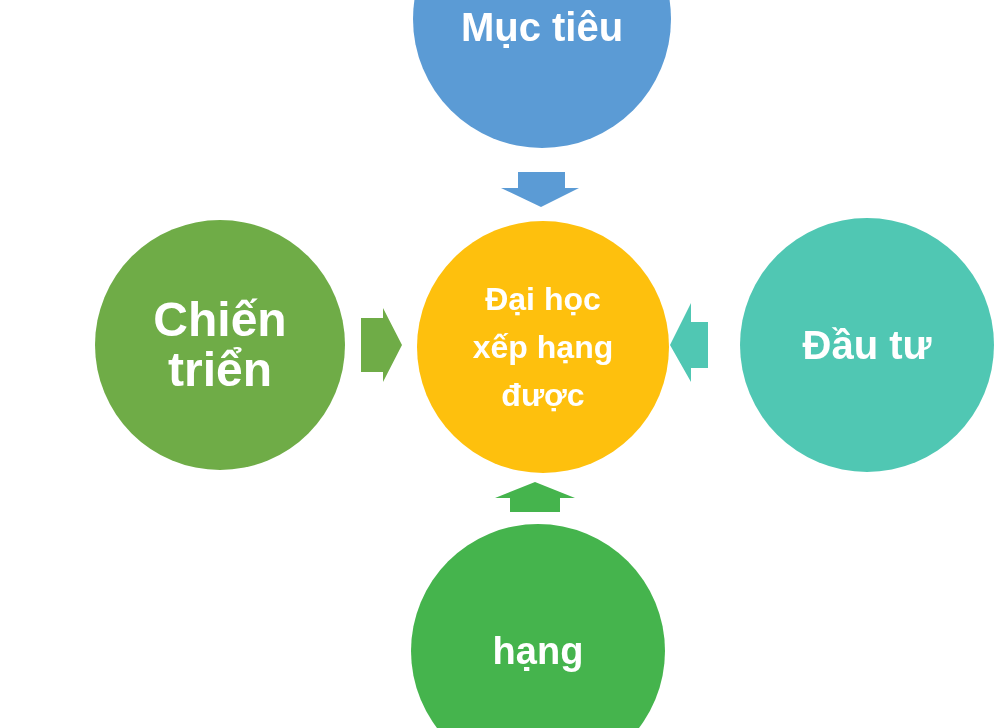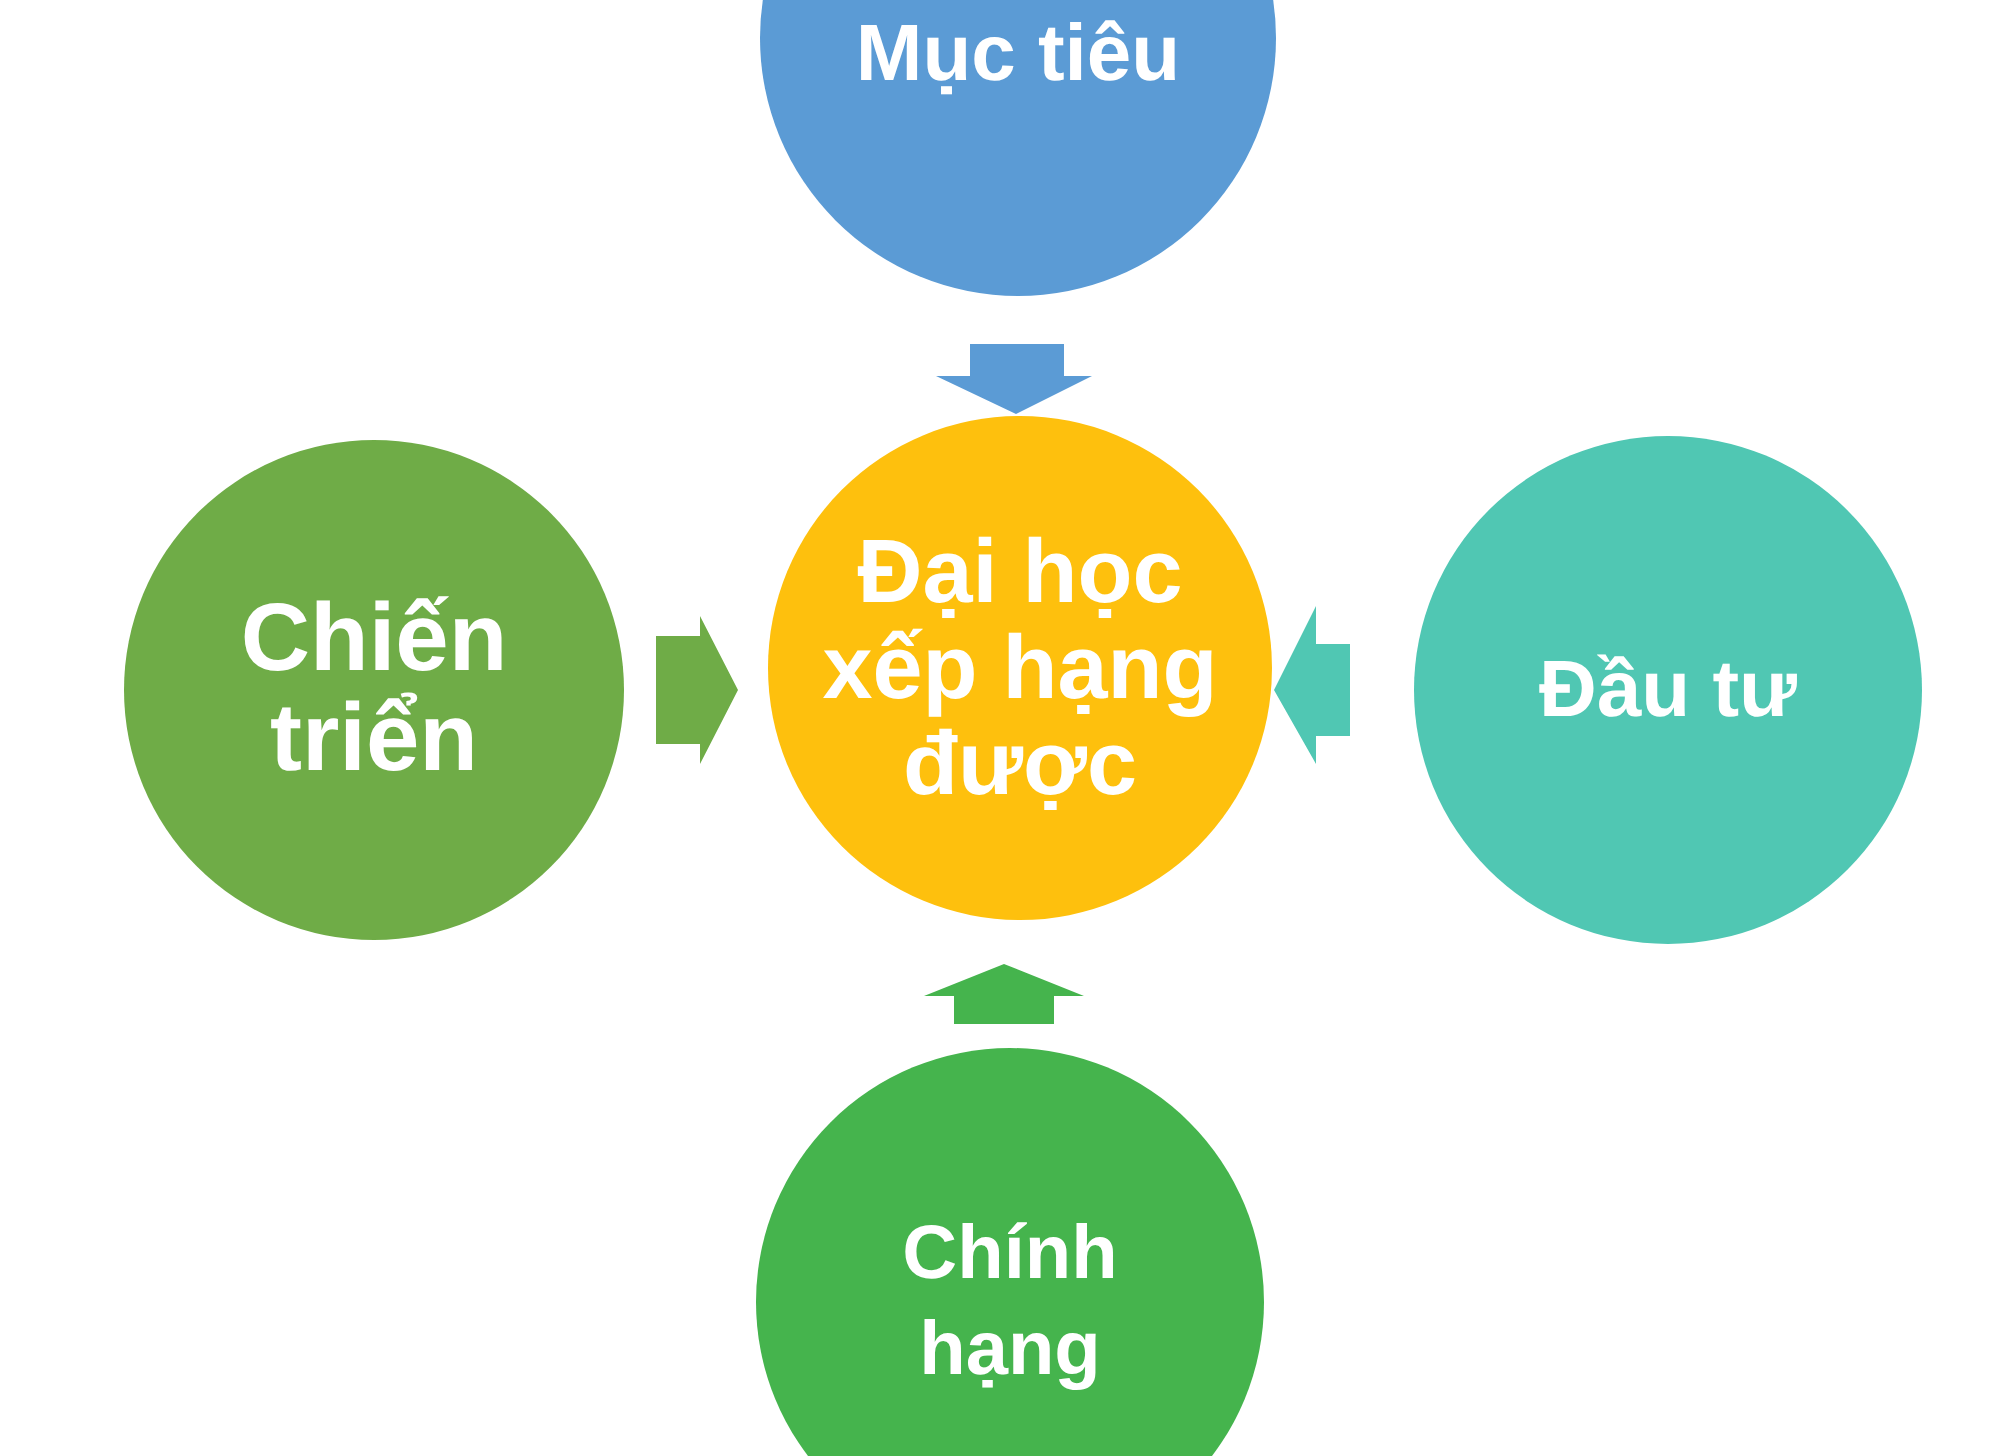--- a/index.html
+++ b/index.html
@@ -10,20 +10,21 @@
     width: 1000px;
     height: 728px;
     overflow: hidden;
     position: relative;
     background: #FFFFFF;
     font-family: "Liberation Sans", sans-serif;
   }
   .canvas {
     position: absolute;
     inset: 0;
+    margin-left: 33px;
   }
   .circle {
     position: absolute;
     border-radius: 50%;
     display: flex;
     align-items: center;
     justify-content: center;
     text-align: center;
     font-weight: 700;
     color: #fff;
@@ -35,22 +36,22 @@
     display: block;
   }
   
   .node-top {
     left: 380px; top: -110px; width: 258px; height: 258px;
     font-size: 40px;
   }
   .node-top .label { padding-top: 16px; }
   
   .node-center {
-    left: 384px; top: 208px; width: 252px; height: 252px;
-    font-size: 45px; line-height: 48px;
+    left: 384px; top: 221px; width: 252px; height: 252px;
+    font-size: 32px; line-height: 48px;
   }
   
   .node-left {
     left: 62px; top: 220px; width: 250px; height: 250px;
     font-size: 48px; line-height: 50px;
   }
   
   .node-right {
     left: 707px; top: 218px; width: 254px; height: 254px;
     font-size: 40px;
@@ -105,21 +106,20 @@
   <div class="circle node-right" style="background: rgb(80, 199, 179); color: rgb(255, 255, 255); align-items: center;">
     <div class="label">
       <span class="line">Đầu tư</span>
     </div>
   </div>
 
   <div class="arrow arrow-left" style="background: rgb(80, 199, 179);"></div>
 
   <div class="circle node-bottom" style="background: rgb(69, 180, 77); color: rgb(255, 255, 255);">
     <div class="label">
-      <span class="line">Chính</span>
       <span class="line">hạng</span>
     </div>
   </div>
 
   <div class="arrow arrow-up" style="background: rgb(69, 180, 77);"></div>
 
   <div class="circle node-center" style="background: rgb(254, 192, 13); color: rgb(255, 255, 255);">
     <div class="label">
       <span class="line">Đại học</span>
       <span class="line">xếp hạng</span>

